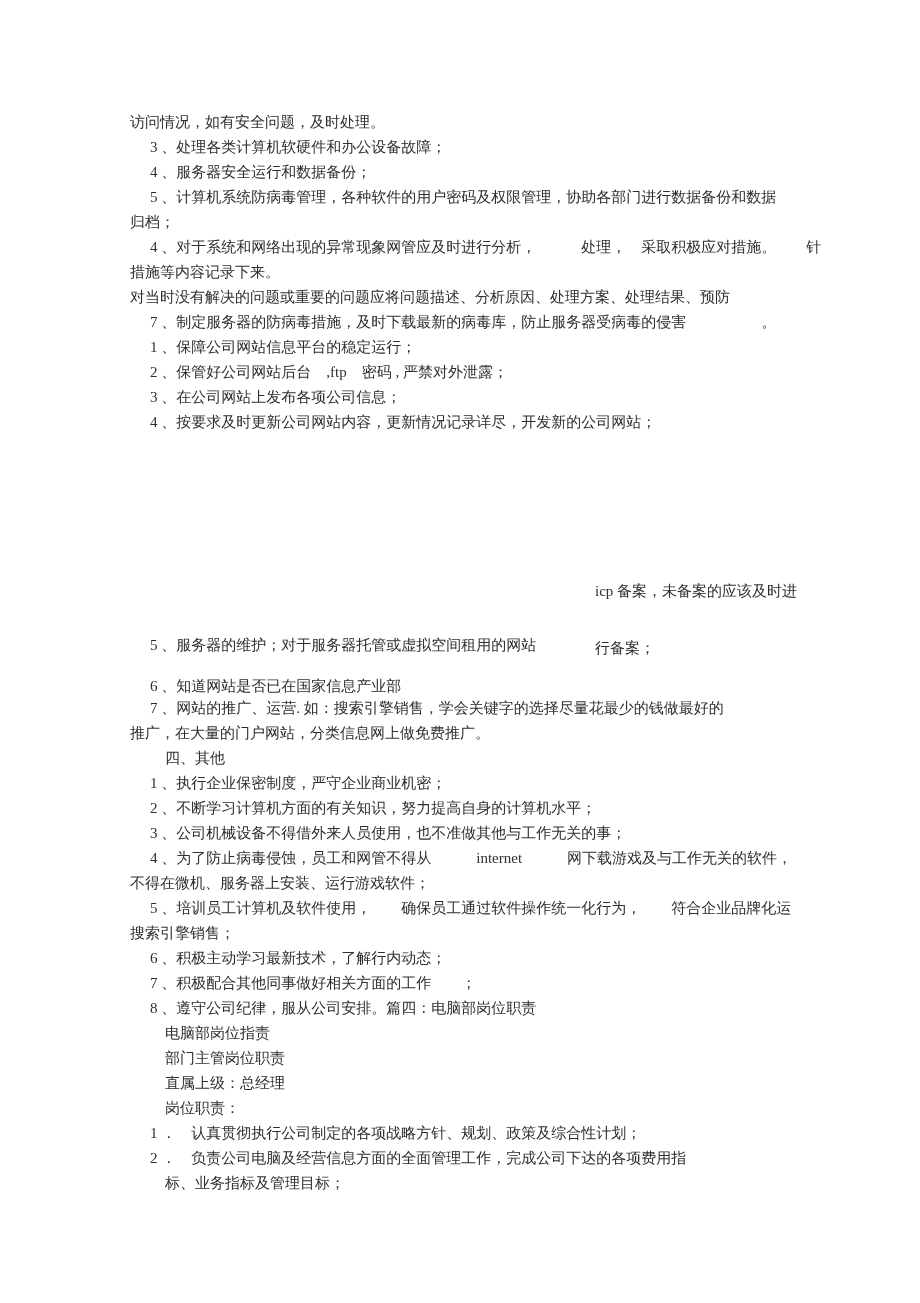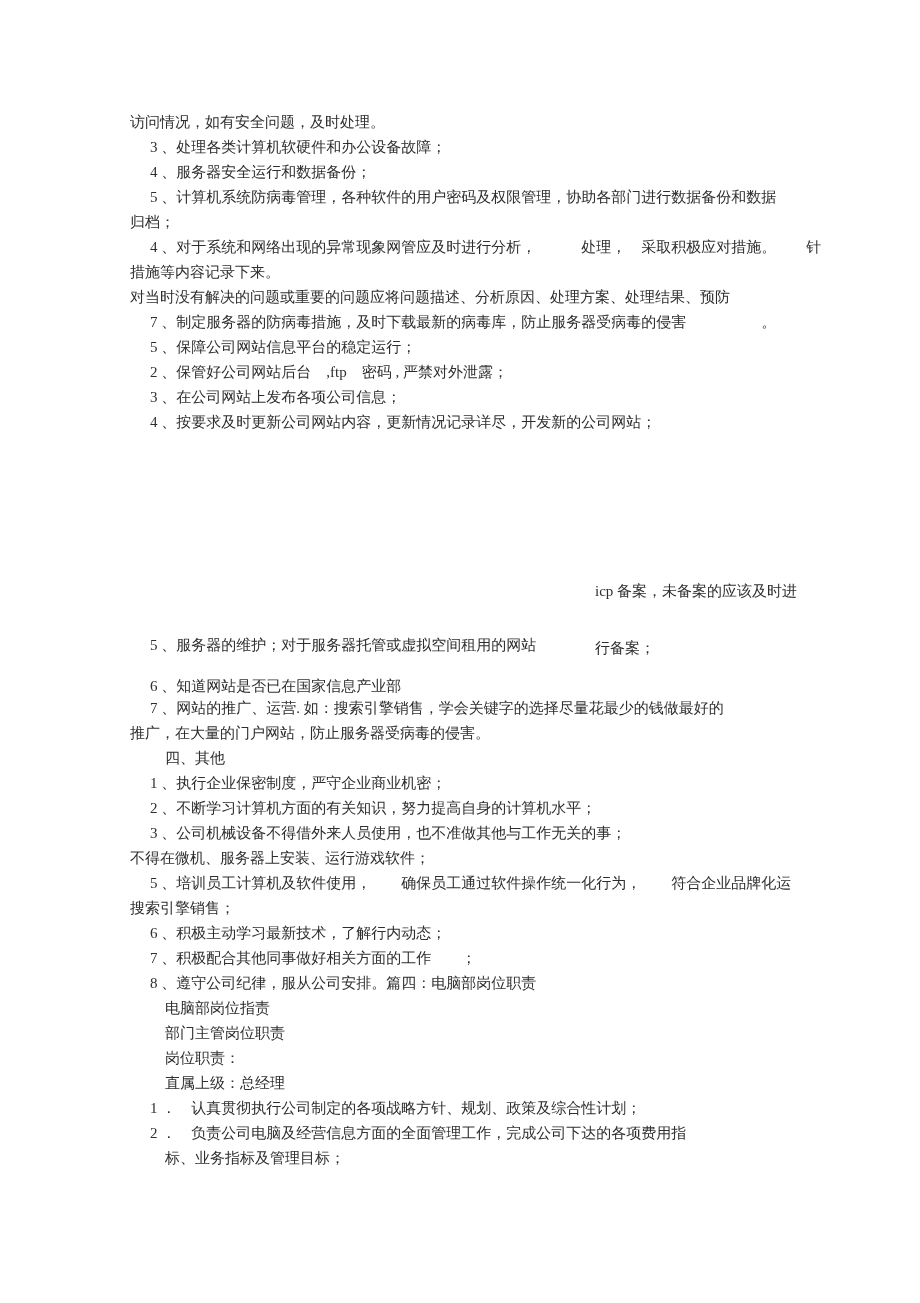--- a/index.html
+++ b/index.html
@@ -55,51 +55,52 @@
 
     <div class="line">访问情况，如有安全问题，及时处理。</div>
     <div class="line ind1">3 、处理各类计算机软硬件和办公设备故障；</div>
     <div class="line ind1">4 、服务器安全运行和数据备份；</div>
     <div class="line ind1">5 、计算机系统防病毒管理，各种软件的用户密码及权限管理，协助各部门进行数据备份和数据</div>
     <div class="line">归档；</div>
     <div class="line ind1">4 、对于系统和网络出现的异常现象网管应及时进行分析，　　　处理，　采取积极应对措施。　　针</div>
     <div class="line">措施等内容记录下来。</div>
     <div class="line">对当时没有解决的问题或重要的问题应将问题描述、分析原因、处理方案、处理结果、预防</div>
     <div class="line ind1">7 、制定服务器的防病毒措施，及时下载最新的病毒库，防止服务器受病毒的侵害　　　　　。</div>
-    <div class="line ind1">5 、保障公司网站信息平台的稳定运行；</div>
+    <div class="line ind1">1 、保障公司网站信息平台的稳定运行；</div>
     <div class="line ind1">2 、保管好公司网站后台　,ftp　密码 , 严禁对外泄露；</div>
     <div class="line ind1">3 、在公司网站上发布各项公司信息；</div>
     <div class="line ind1">4 、按要求及时更新公司网站内容，更新情况记录详尽，开发新的公司网站；</div>
 
     <div class="big-gap"></div>
 
     <div class="line ind1">5 、服务器的维护；对于服务器托管或虚拟空间租用的网站</div>
 
     <div class="icp-row">
       <div class="icp-left">6 、知道网站是否已在国家信息产业部</div>
       <div class="icp-right">
         <div>icp 备案，未备案的应该及时进</div>
         <div>行备案；</div>
       </div>
     </div>
 
     <div class="line ind1">7 、网站的推广、运营. 如：搜索引擎销售，学会关键字的选择尽量花最少的钱做最好的</div>
-    <div class="line">推广，在大量的门户网站，防止服务器受病毒的侵害。</div>
+    <div class="line">推广，在大量的门户网站，分类信息网上做免费推广。</div>
     <div class="line ind2">四、其他</div>
     <div class="line ind1">1 、执行企业保密制度，严守企业商业机密；</div>
     <div class="line ind1">2 、不断学习计算机方面的有关知识，努力提高自身的计算机水平；</div>
     <div class="line ind1">3 、公司机械设备不得借外来人员使用，也不准做其他与工作无关的事；</div>
+    <div class="line ind1">4 、为了防止病毒侵蚀，员工和网管不得从　　　internet　　　网下载游戏及与工作无关的软件，</div>
     <div class="line">不得在微机、服务器上安装、运行游戏软件；</div>
     <div class="line ind1">5 、培训员工计算机及软件使用，　　确保员工通过软件操作统一化行为，　　符合企业品牌化运</div>
     <div class="line">搜索引擎销售；</div>
     <div class="line ind1">6 、积极主动学习最新技术，了解行内动态；</div>
     <div class="line ind1">7 、积极配合其他同事做好相关方面的工作　　；</div>
     <div class="line ind1">8 、遵守公司纪律，服从公司安排。篇四：电脑部岗位职责</div>
     <div class="line ind2">电脑部岗位指责</div>
     <div class="line ind2">部门主管岗位职责</div>
+    <div class="line ind2">直属上级：总经理</div>
     <div class="line ind2">岗位职责：</div>
-    <div class="line ind2">直属上级：总经理</div>
     <div class="line ind1">1 ．　认真贯彻执行公司制定的各项战略方针、规划、政策及综合性计划；</div>
     <div class="line ind1">2 ．　负责公司电脑及经营信息方面的全面管理工作，完成公司下达的各项费用指</div>
     <div class="line ind2">标、业务指标及管理目标；</div>
 
   </div>
 </div>
 
 </body></html>

